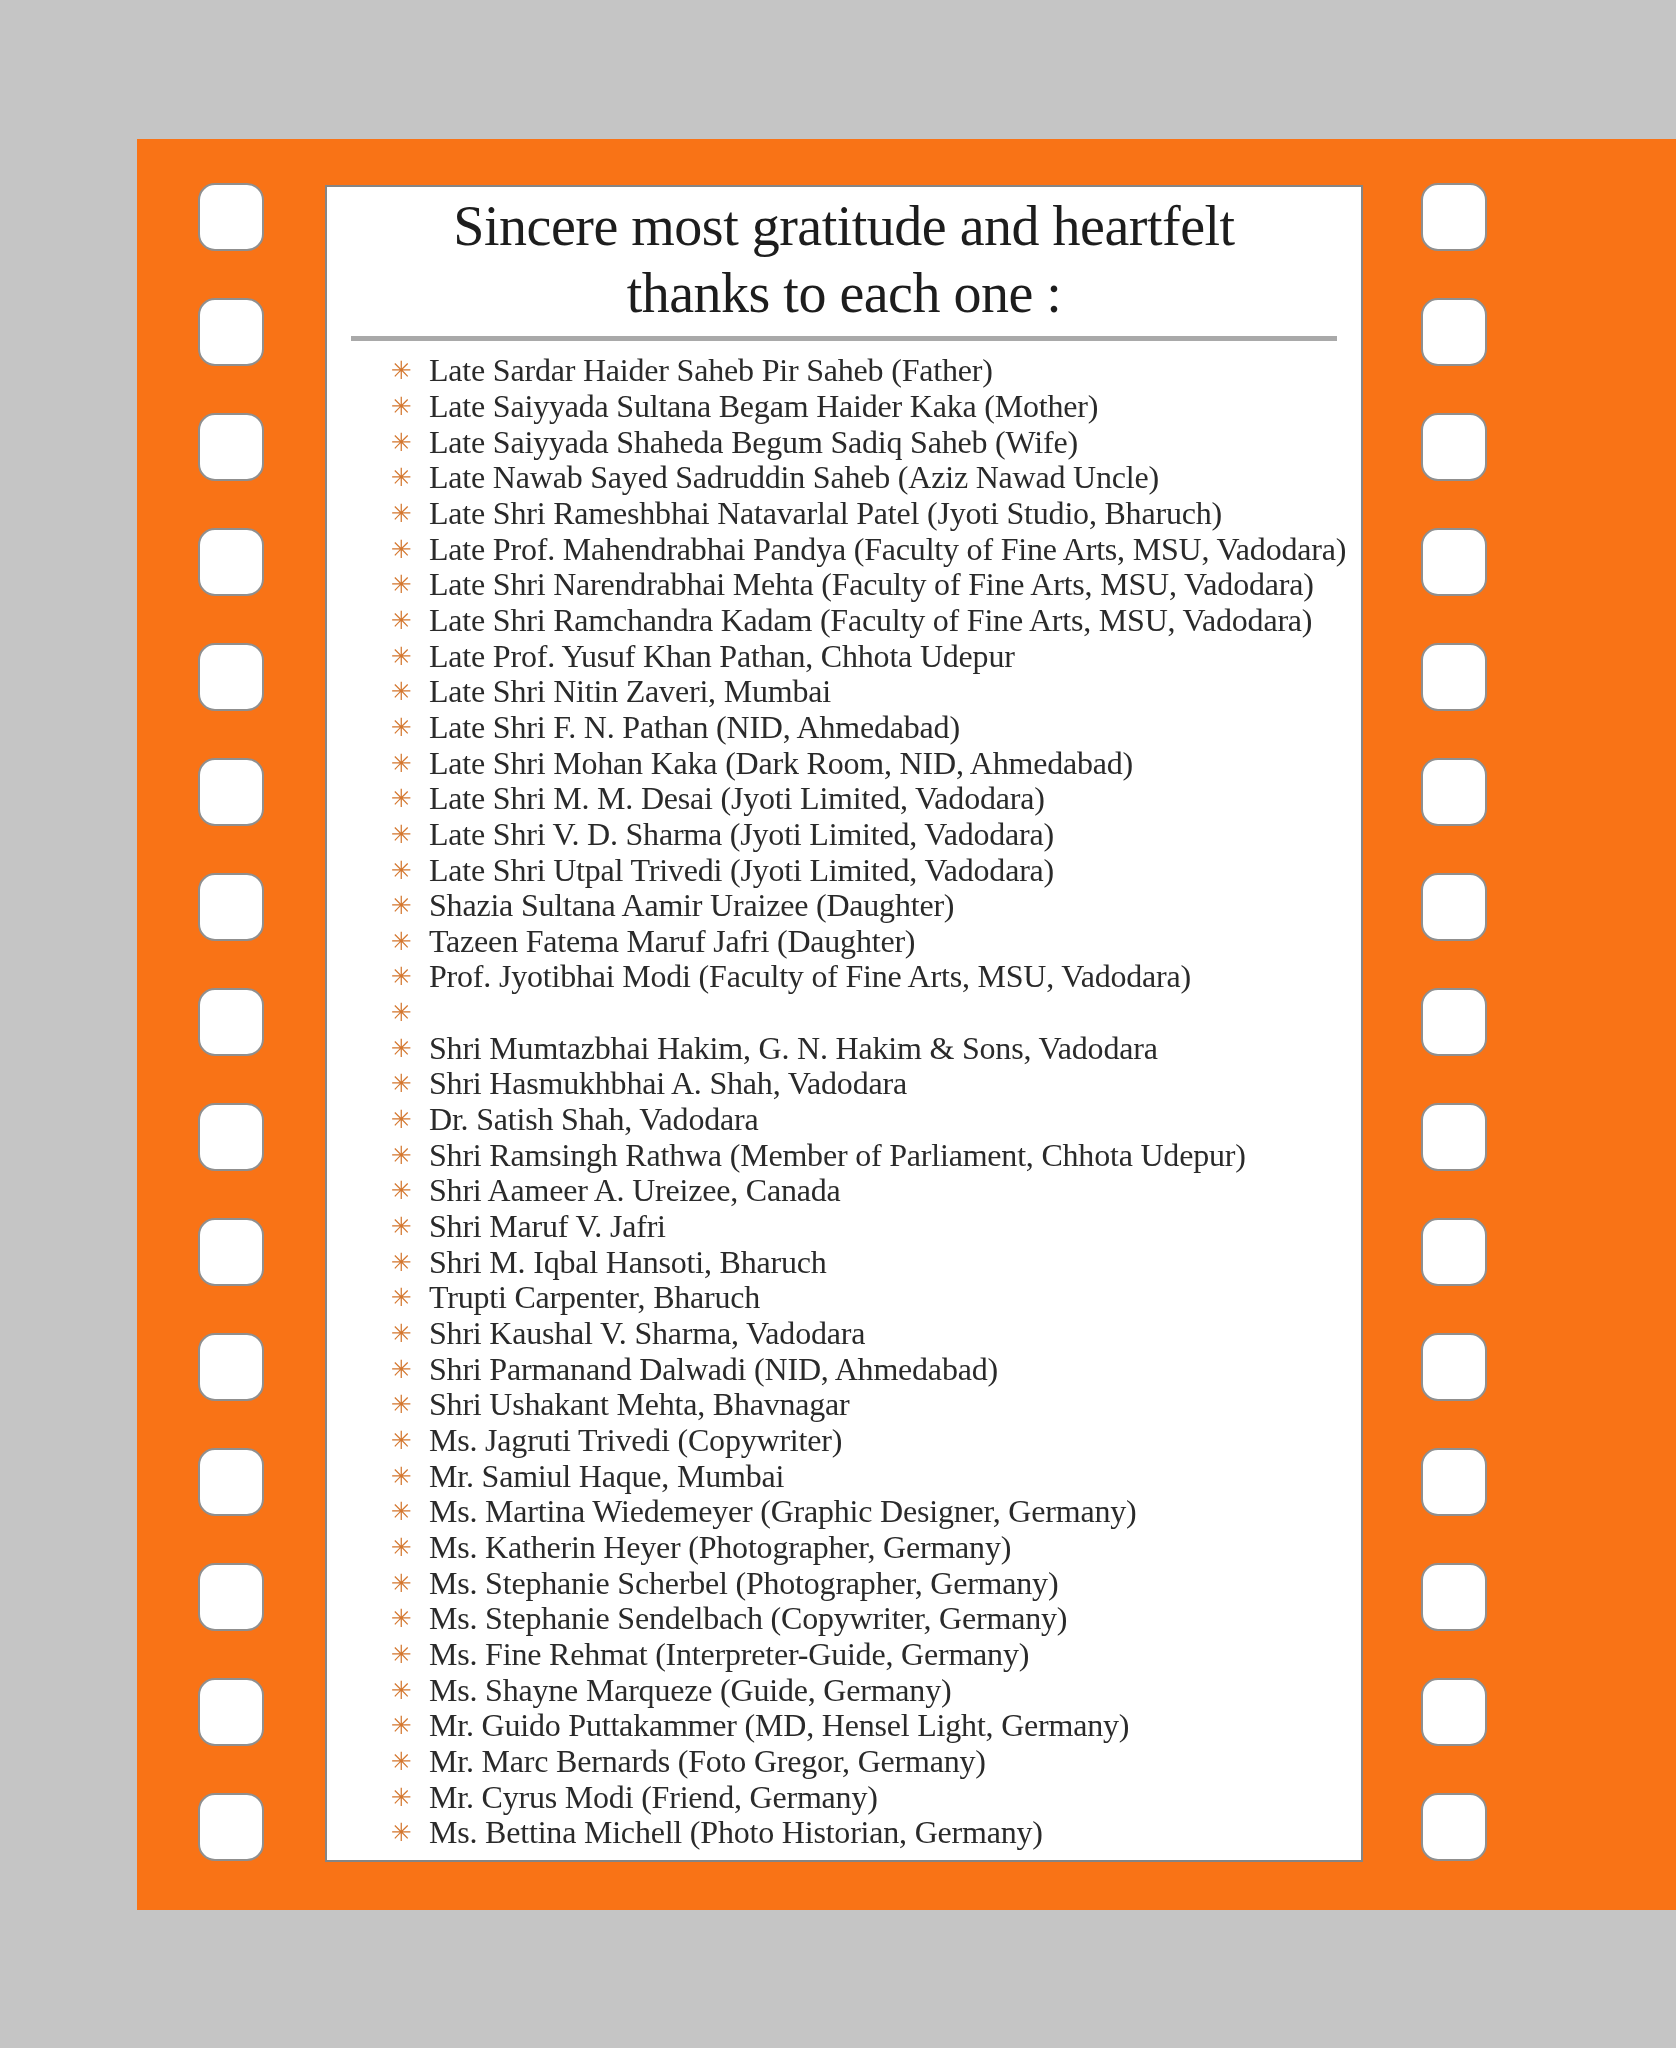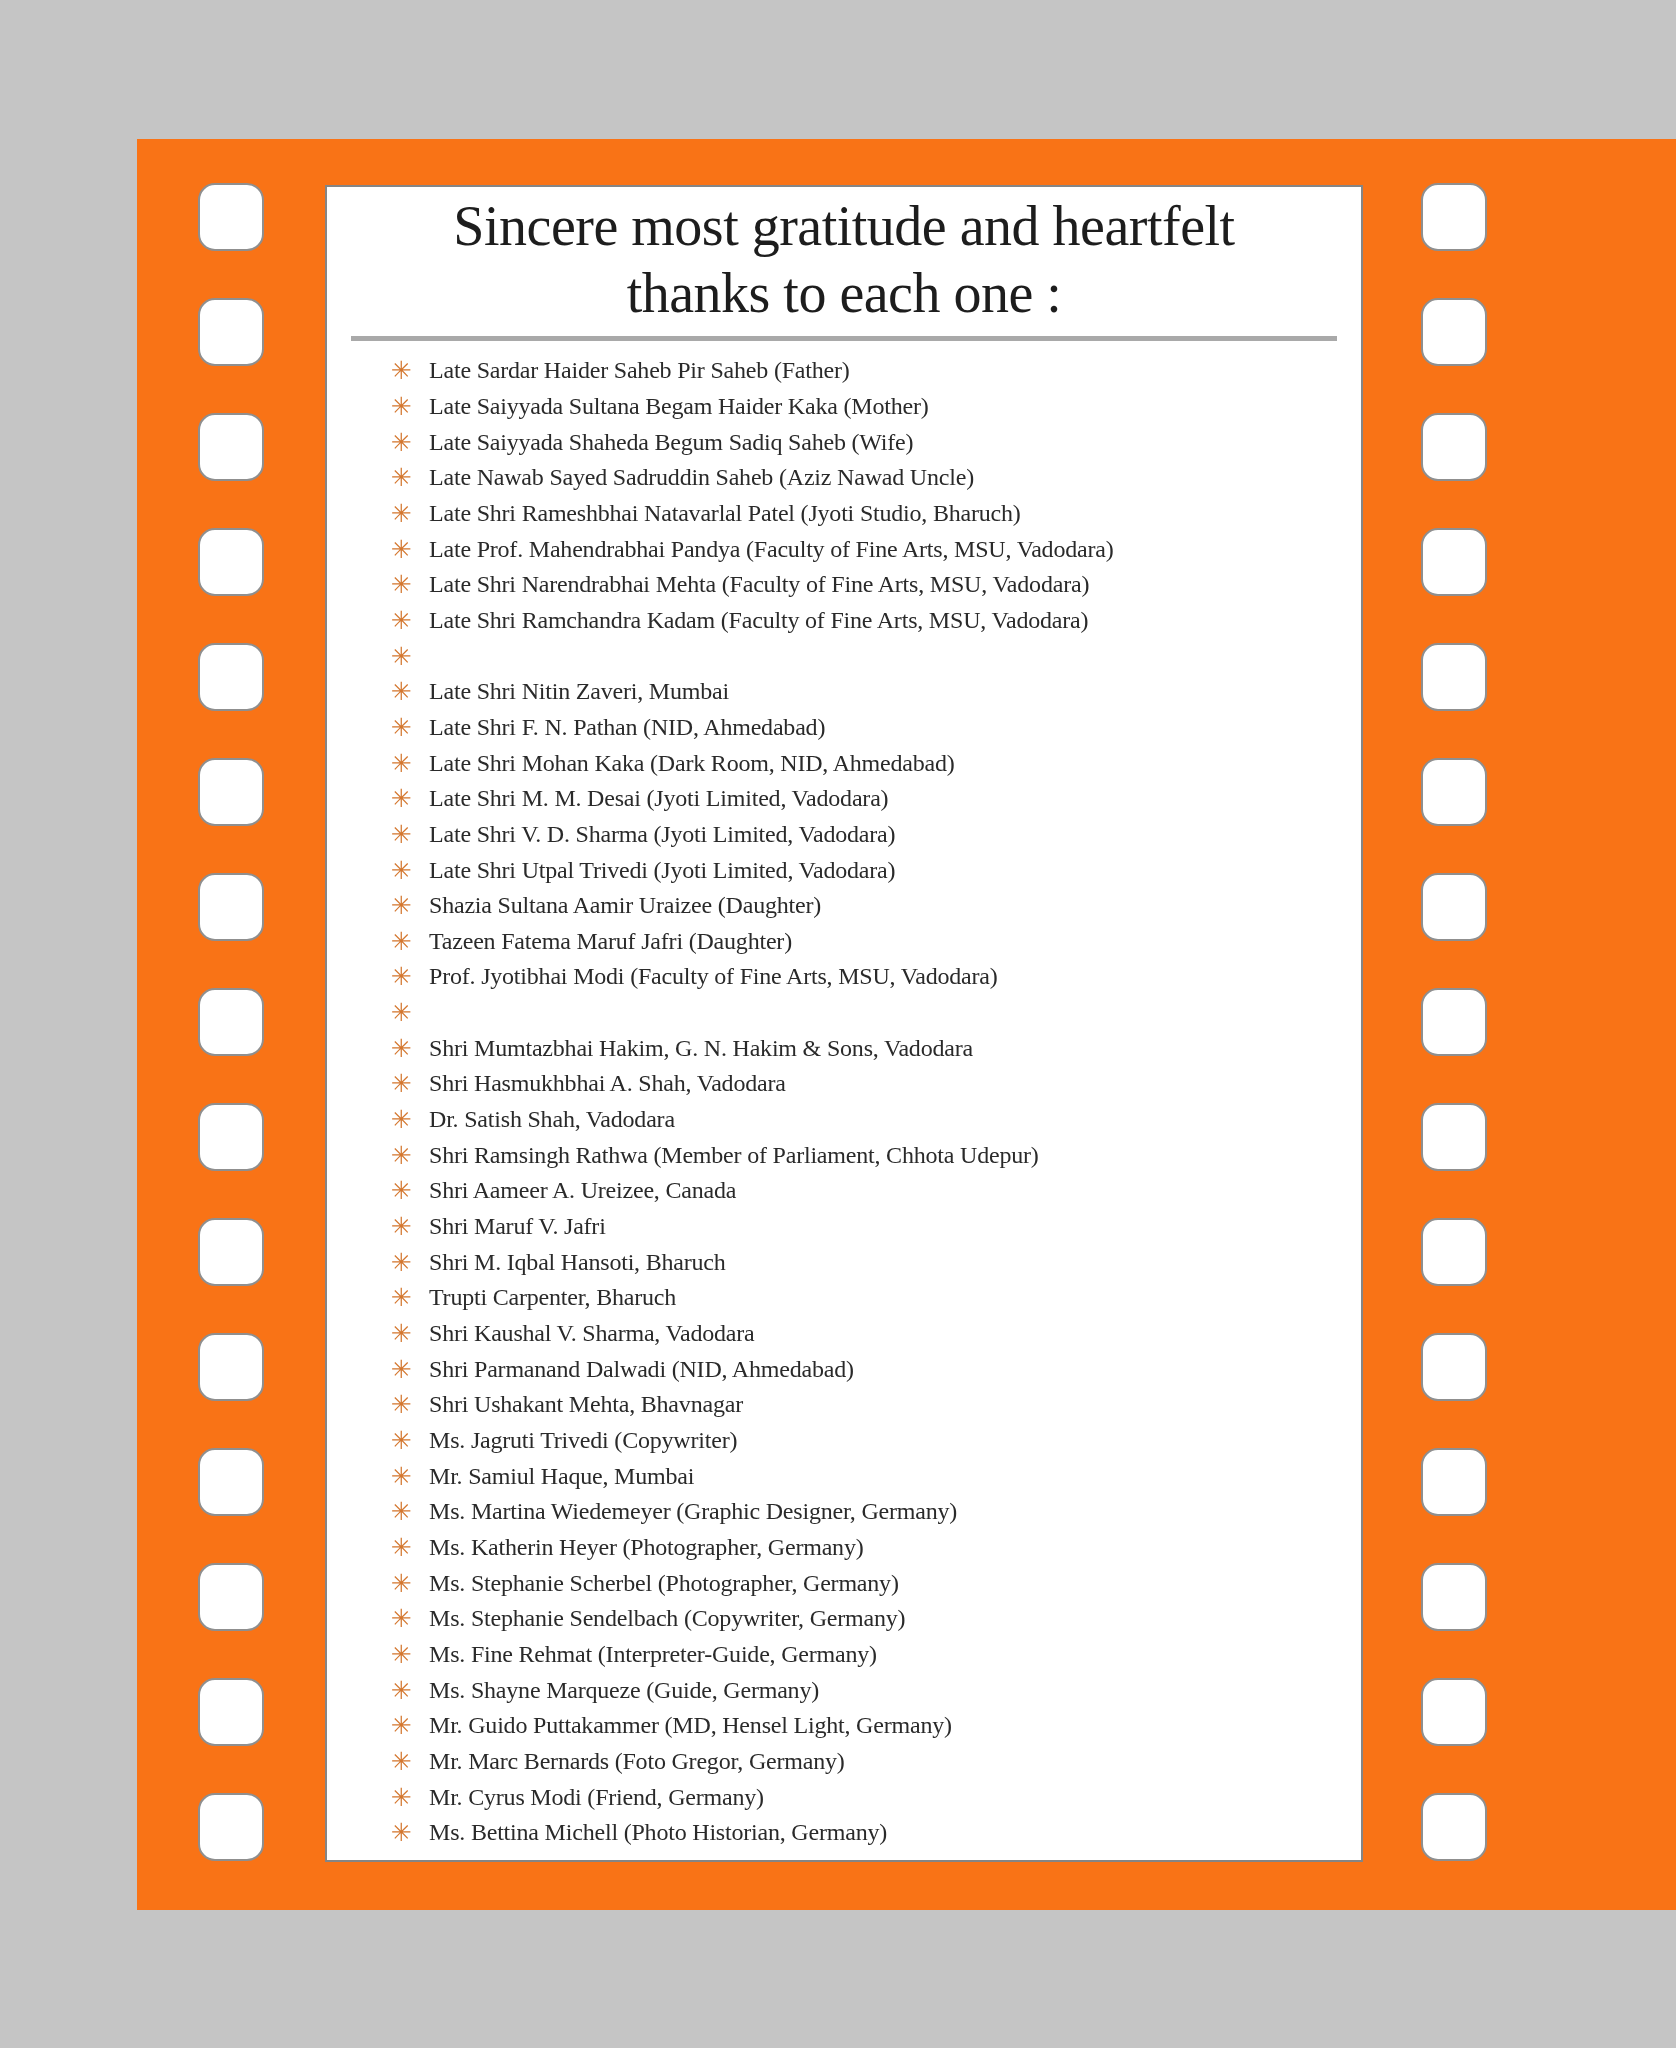--- a/index.html
+++ b/index.html
@@ -65,21 +65,21 @@
   }
   .bullet {
     width: 38px;
     font-family: "DejaVu Sans", sans-serif;
     font-size: 25px;
     line-height: 1;
     color: #d4772f;
     flex: 0 0 38px;
   }
   .ack-text {
-    font-size: 24px;
+    font-size: 32px;
     color: #2a2a2a;
     letter-spacing: -0.2px;
     white-space: nowrap;
   }
 </style>
 </head>
 <body>
 
 <div class="page">
   <div class="holes holes-left">
@@ -151,20 +151,21 @@
         <div class="ack-row">
           <span class="bullet">✳</span>
           <span class="ack-text">Late Shri Narendrabhai Mehta (Faculty of Fine Arts, MSU, Vadodara)</span>
         </div>
         <div class="ack-row">
           <span class="bullet">✳</span>
           <span class="ack-text">Late Shri Ramchandra Kadam (Faculty of Fine Arts, MSU, Vadodara)</span>
         </div>
         <div class="ack-row">
           <span class="bullet">✳</span>
+          <span class="ack-text">Late Prof. Yusuf Khan Pathan, Chhota Udepur</span>
         </div>
         <div class="ack-row">
           <span class="bullet">✳</span>
           <span class="ack-text">Late Shri Nitin Zaveri, Mumbai</span>
         </div>
         <div class="ack-row">
           <span class="bullet">✳</span>
           <span class="ack-text">Late Shri F. N. Pathan (NID, Ahmedabad)</span>
         </div>
         <div class="ack-row">

